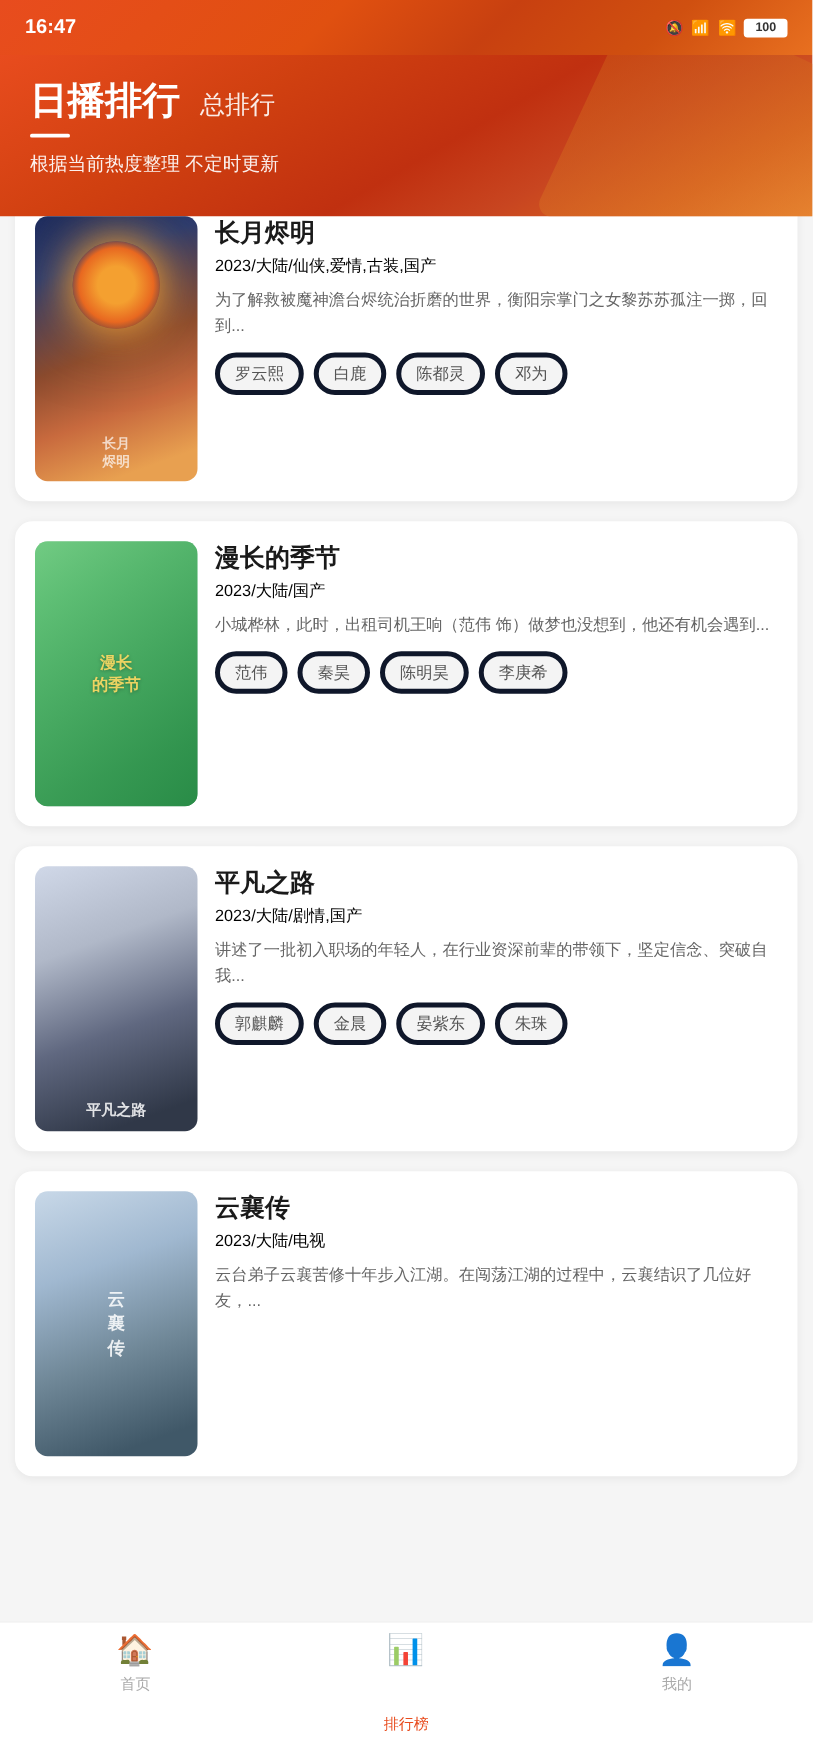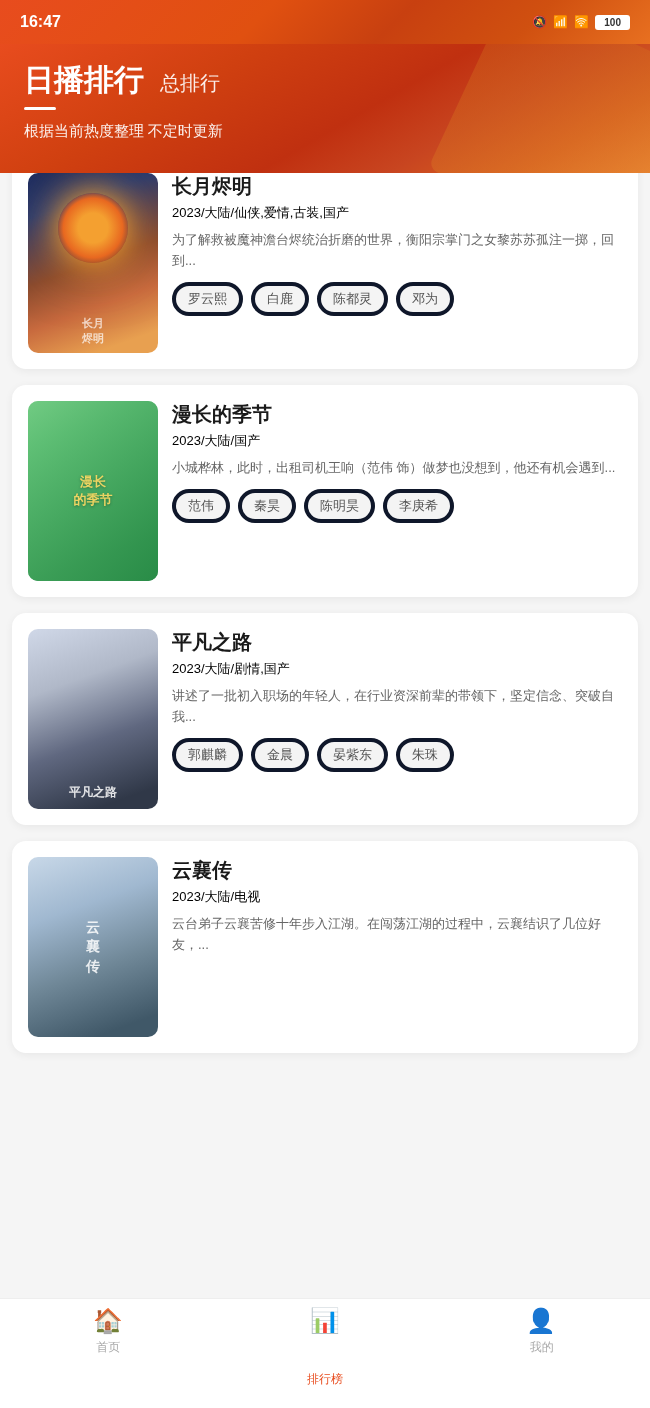--- a/index.html
+++ b/index.html
@@ -41,21 +41,20 @@
       padding: 2px 9px;
       border-radius: 3px;
     }
 
     
     .header {
       background: linear-gradient(150deg, #e84c1e 0%, #d04010 30%, #c03010 55%, #c84520 70%, #d86020 85%, #e88030 100%);
       padding: 16px 24px 32px;
       position: relative;
       overflow: hidden;
-      font-family: Liberation Serif, serif;
     }
     .header::after {
       content: '';
       position: absolute;
       right: -30px;
       top: -20px;
       width: 220px;
       height: 200px;
       background: linear-gradient(135deg, rgba(200,80,20,0.6), rgba(240,160,60,0.4));
       transform: rotate(25deg);
@@ -107,21 +106,21 @@
       border-radius: 14px;
       padding: 16px;
       margin-bottom: 16px;
       display: flex;
       gap: 14px;
       box-shadow: 0 2px 8px rgba(0,0,0,0.06);
     }
     .card-poster {
       width: 130px;
       min-width: 130px;
-      height: 180px;
+      height: 212px;
       border-radius: 10px;
       overflow: hidden;
       flex-shrink: 0;
     }
     
     .poster-1 {
       background: linear-gradient(160deg, #1a2a5e 0%, #2a3a6e 20%, #8a4a2e 50%, #c86a3e 70%, #e8a050 90%);
       display: flex;
       align-items: flex-end;
       justify-content: center;

